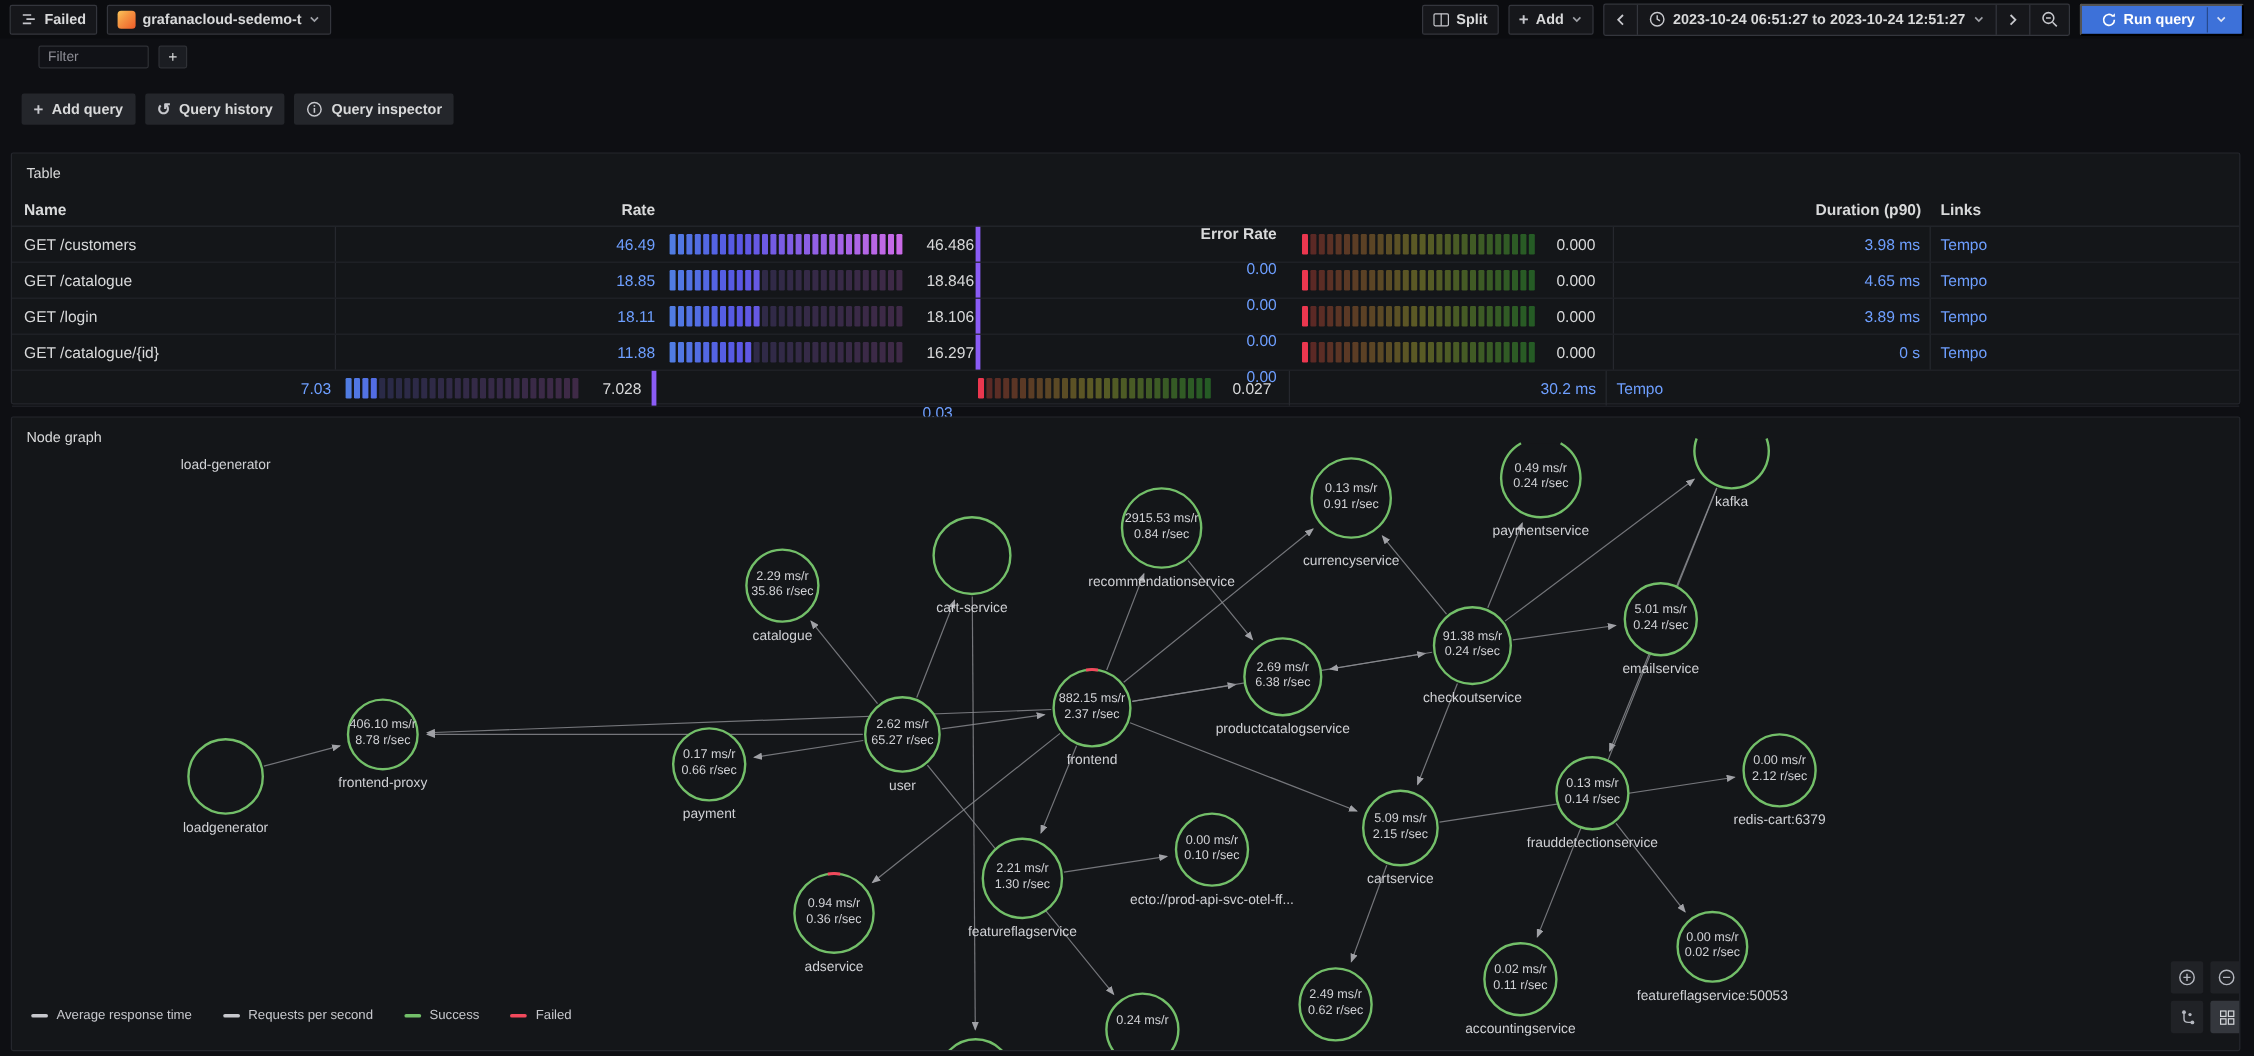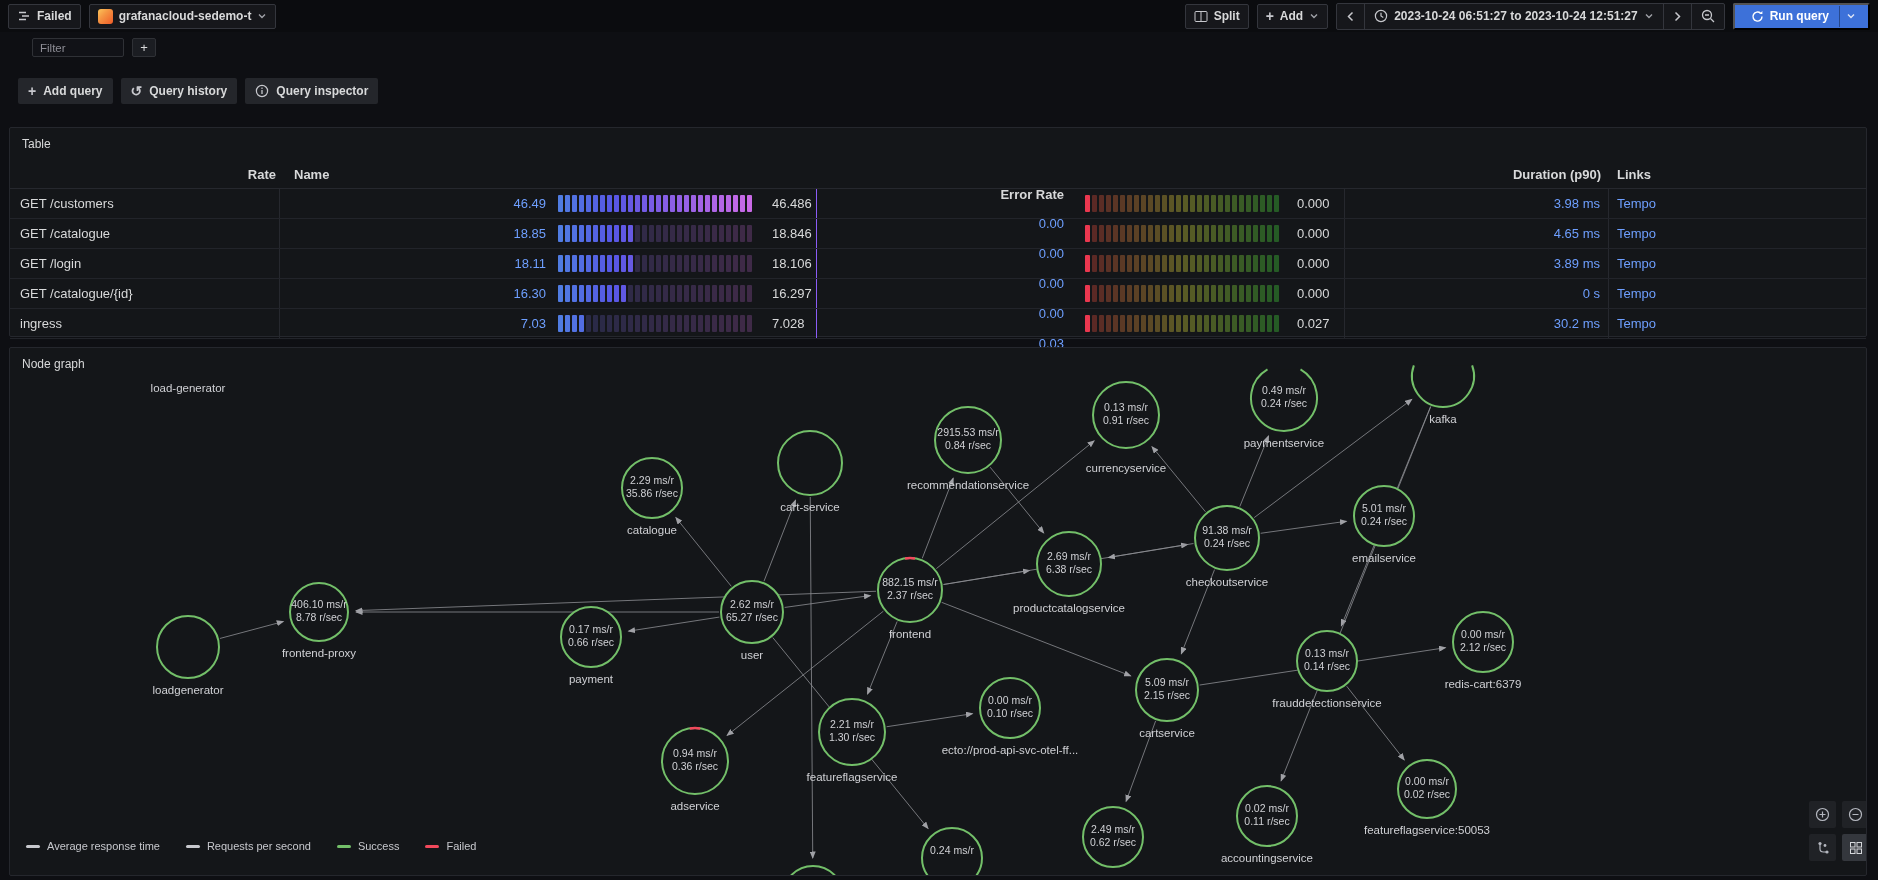--- a/index.html
+++ b/index.html
@@ -37,21 +37,21 @@
   #nodegraph-panel{top:347px;height:529px;overflow:hidden;}
 
   .t-header,.t-row{display:flex;align-items:center;font-size:13px;}
   .t-header{position:absolute;left:0;top:32px;width:100%;height:28px;border-bottom:1px solid #26282e;color:#d8d9da;font-weight:700;}
   #table-rows{position:absolute;left:0;top:61px;width:100%;}
   .t-row{height:29px;border-bottom:1px solid #22242a;}
   .c{box-sizing:border-box;height:100%;display:flex;align-items:center;}
   .c-name{flex:0 0 270px;padding-left:10px;border-right:1px solid #26282e;}
   .c-ratenum{flex:0 0 274px;justify-content:flex-end;padding-right:8px;color:#6e9fff;}
   .c-gauge{flex:0 0 212px;padding-left:4px;}
-  .c-rateval{flex:0 0 51px;padding-left:6px;border-right:1px solid #8b5cf6;}
+  .c-rateval{flex:0 0 51px;padding-left:6px;border-right:4px solid #8b5cf6;}
   .c-errnum{flex:0 0 251px;justify-content:flex-end;padding-right:4px;color:#6e9fff;margin-top:40px;}
   .c-errgauge{flex:0 0 221px;padding-left:17px;}
   .c-errval{flex:0 0 56px;padding-left:8px;border-right:1px solid #26282e;}
   .c-duration{flex:0 0 264px;justify-content:flex-end;padding-right:8px;color:#6e9fff;border-right:1px solid #26282e;}
   .c-links{flex:1 1 auto;padding-left:8px;color:#6e9fff;}
   .t-header .c{border-right:none;color:#d8d9da;}
   .gauge{display:flex;gap:2px;align-items:center;}
   .seg{width:5px;height:17px;border-radius:1px;}
 
   #ng-svg{position:absolute;left:0;top:0;}
@@ -165,22 +165,22 @@
         <rect x="6.35" y="6" width="1.3" height="4" fill="#c7c8cd"></rect>
         <rect x="6.35" y="3.6" width="1.3" height="1.3" fill="#c7c8cd"></rect>
       </svg>
     <span>Query inspector</span>
   </button>
 </div>
 
 <section class="panel" id="table-panel">
   <div class="panel-title">Table</div>
   <div class="t-header">
+    <div class="c c-name">Name</div>
     <div class="c c-ratenum">Rate</div>
-    <div class="c c-name">Name</div>
     <div class="c c-gauge"></div>
     <div class="c c-rateval"></div>
     <div class="c c-errnum">Error Rate</div>
     <div class="c c-errgauge"></div>
     <div class="c c-errval"></div>
     <div class="c c-duration">Duration (p90)</div>
     <div class="c c-links">Links</div>
   </div>
   <div id="table-rows">
       <div class="t-row">
@@ -403,21 +403,21 @@
           </div>
         </div>
         <div class="c c-errval">0.000</div>
         <div class="c c-duration">3.89 ms</div>
         <div class="c c-links">
           <span>Tempo</span>
         </div>
       </div>
       <div class="t-row">
         <div class="c c-name">GET /catalogue/{id}</div>
-        <div class="c c-ratenum">16.30</div>
+        <div class="c c-ratenum">11.88</div>
         <div class="c c-gauge">
           <div class="gauge">
             <span class="seg" style="background: rgb(80, 124, 226);"></span>
             <span class="seg" style="background: rgb(81, 119, 227);"></span>
             <span class="seg" style="background: rgb(82, 114, 227);"></span>
             <span class="seg" style="background: rgb(82, 109, 227);"></span>
             <span class="seg" style="background: rgb(83, 104, 227);"></span>
             <span class="seg" style="background: rgb(84, 99, 227);"></span>
             <span class="seg" style="background: rgb(85, 94, 227);"></span>
             <span class="seg" style="background: rgb(86, 90, 228);"></span>
@@ -477,21 +477,20 @@
             <span class="seg" style="background: rgb(37, 91, 37);"></span>
           </div>
         </div>
         <div class="c c-errval">0.000</div>
         <div class="c c-duration">0 s</div>
         <div class="c c-links">
           <span>Tempo</span>
         </div>
       </div>
       <div class="t-row">
-        <div class="c c-name">ingress</div>
         <div class="c c-ratenum">7.03</div>
         <div class="c c-gauge">
           <div class="gauge">
             <span class="seg" style="background: rgb(80, 124, 226);"></span>
             <span class="seg" style="background: rgb(81, 119, 227);"></span>
             <span class="seg" style="background: rgb(82, 114, 227);"></span>
             <span class="seg" style="background: rgb(82, 109, 227);"></span>
             <span class="seg" style="background: rgb(42, 42, 71);"></span>
             <span class="seg" style="background: rgb(42, 42, 71);"></span>
             <span class="seg" style="background: rgb(43, 42, 71);"></span>

